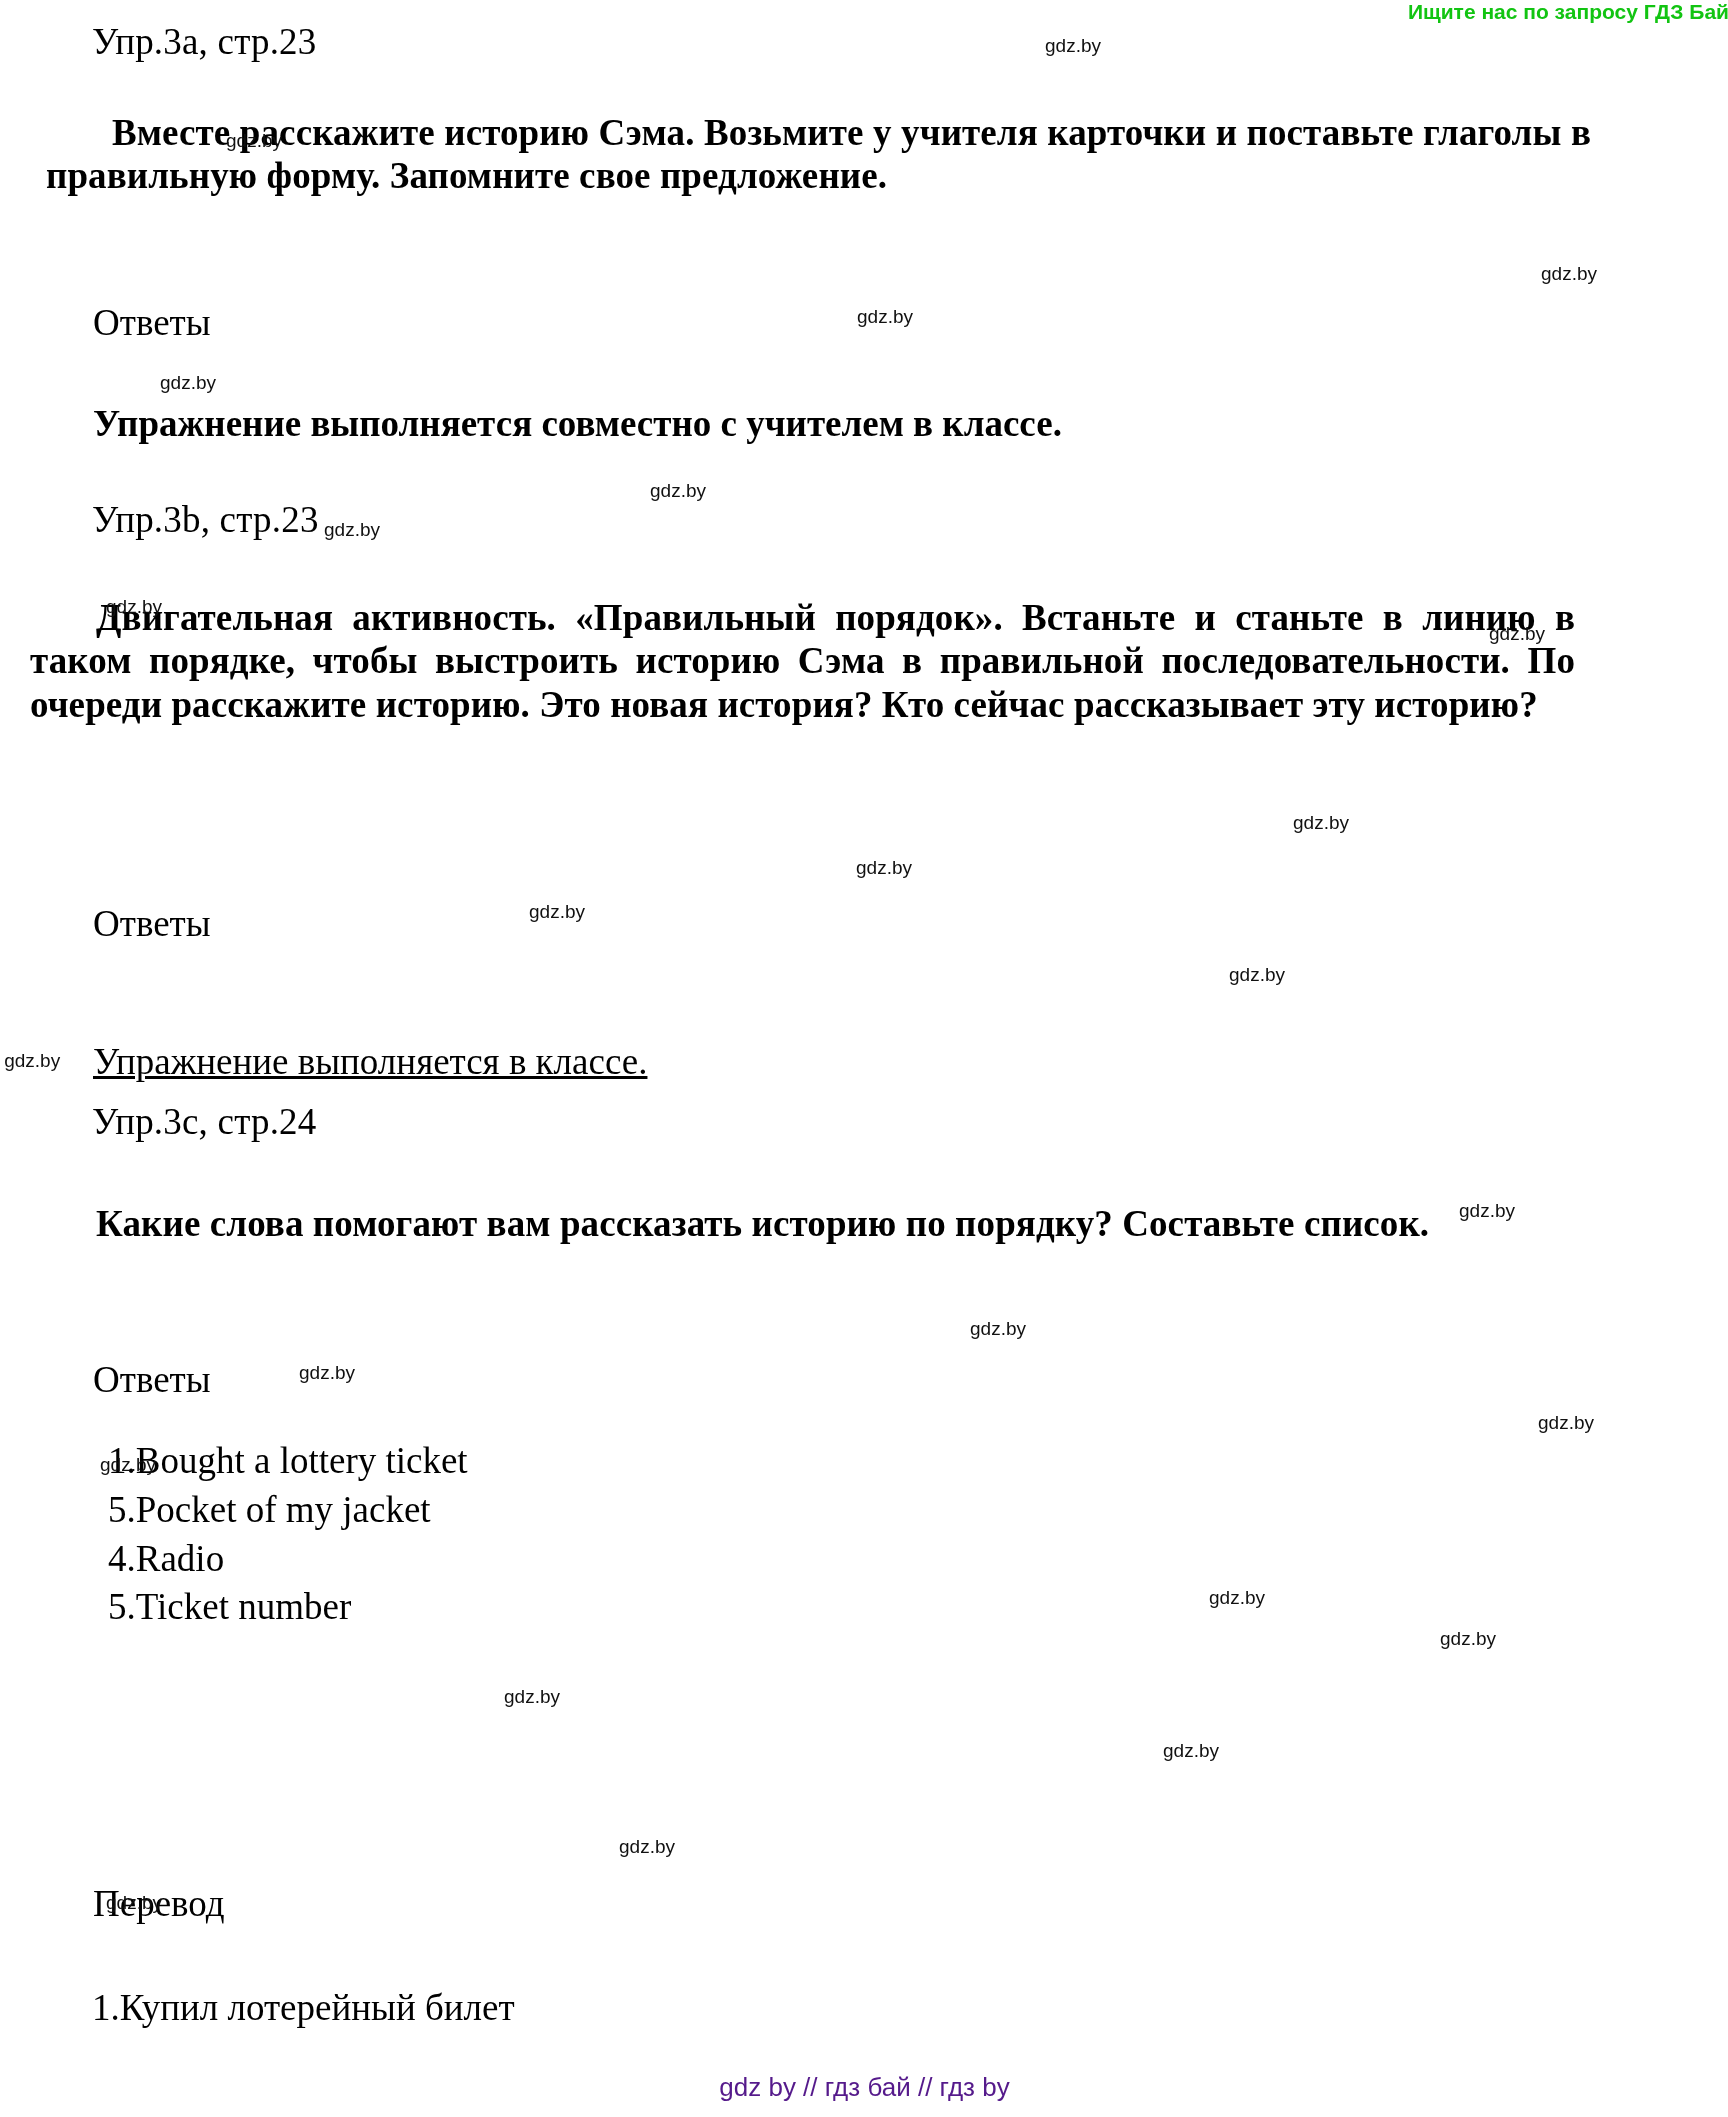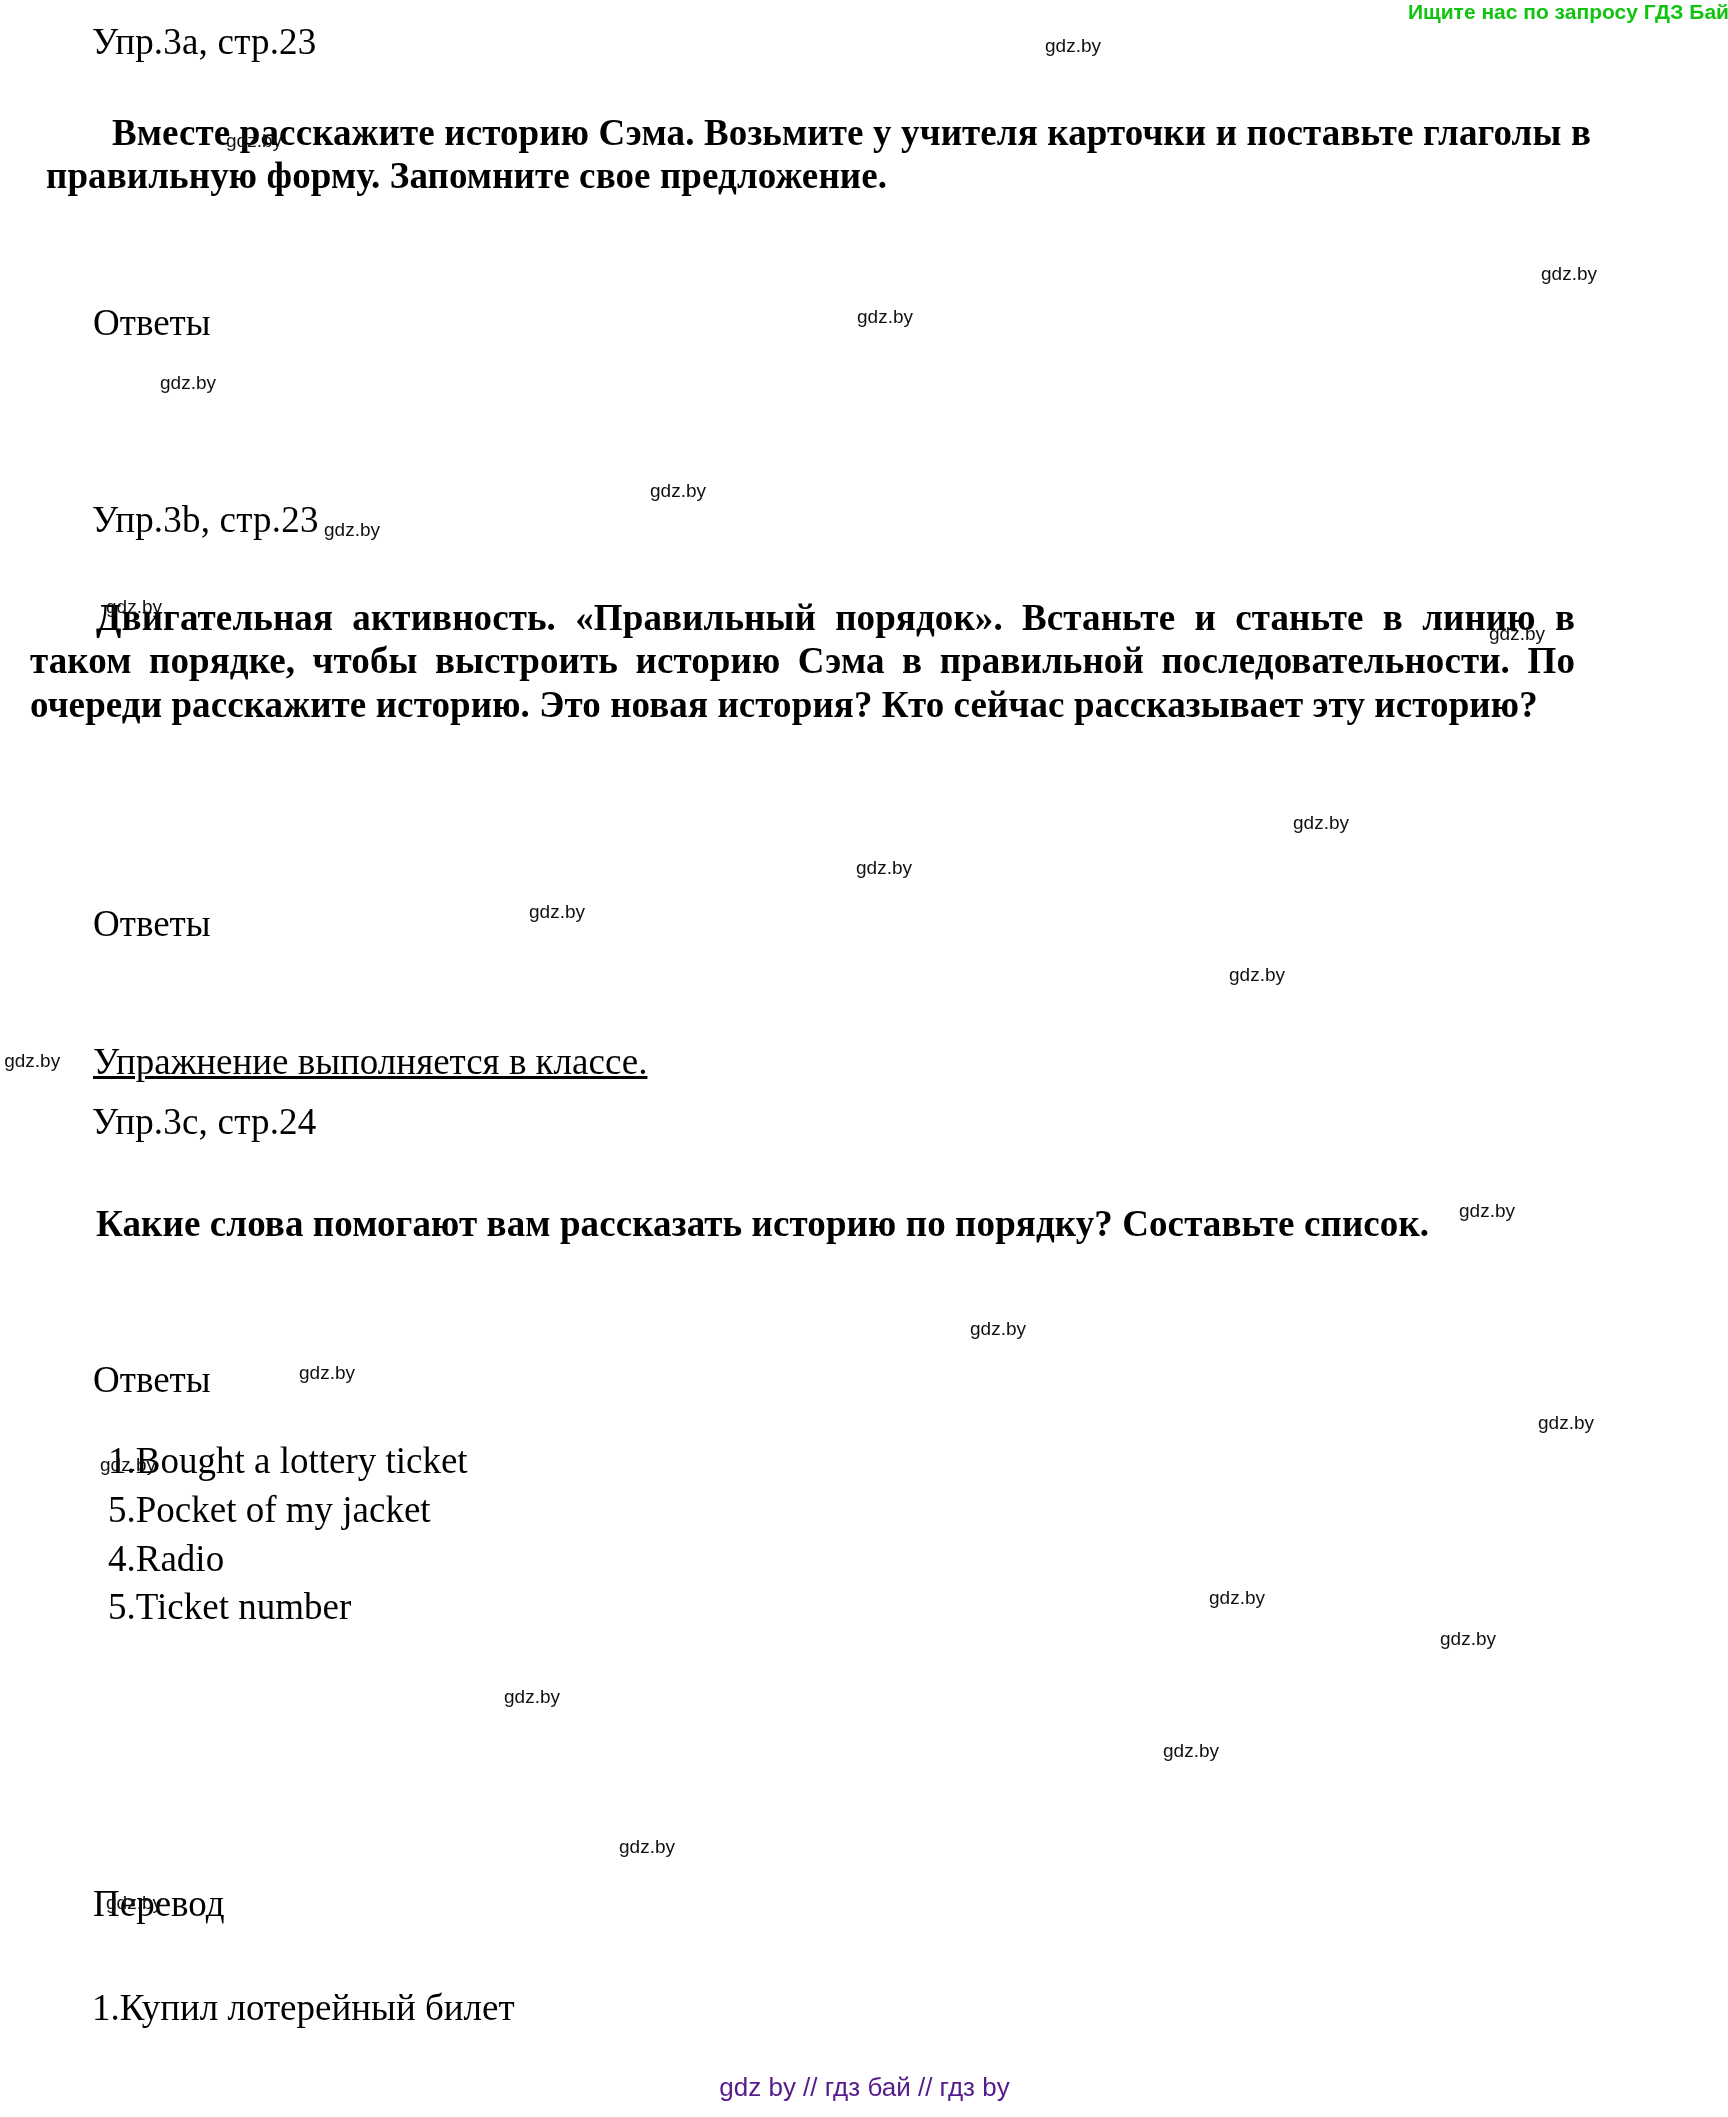--- a/index.html
+++ b/index.html
@@ -119,20 +119,21 @@
   <div class="promo-header">Ищите нас по запросу ГДЗ Бай</div>
 
   <div class="content">
 
     <div class="ex-title" style="left:42px; top:23px;">Упр.3a, стр.23</div>
 
     <div class="task-text" style="left:-20px; top:111px; width:1545px;margin-left:16px;">Вместе расскажите историю Сэма. Возьмите у учителя карточки и поставьте глаголы в правильную форму. Запомните свое предложение.</div>
 
     <div class="answers-label" style="left:43px; top:301px;">Ответы</div>
 
+    <div class="plain-line" style="left:43px; top:403px;">Упражнение выполняется совместно с учителем в классе.</div>
 
     <div class="ex-title" style="left:42px; top:501px;">Упр.3b, стр.23</div>
 
     <div class="task-text" style="left:-20px; top:596px; width:1545px;">Двигательная активность. «Правильный порядок». Встаньте и станьте в линию в таком порядке, чтобы выстроить историю Сэма в правильной последовательности. По очереди расскажите историю. Это новая история? Кто сейчас рассказывает эту историю?</div>
 
     <div class="answers-label" style="left:43px; top:902px;">Ответы</div>
 
     <div class="plain-line regular" style="left:43px; top:1041px;text-decoration:underline;">Упражнение выполняется в классе.</div>
 
     <div class="ex-title" style="left:42px; top:1103px;">Упр.3c, стр.24</div>

